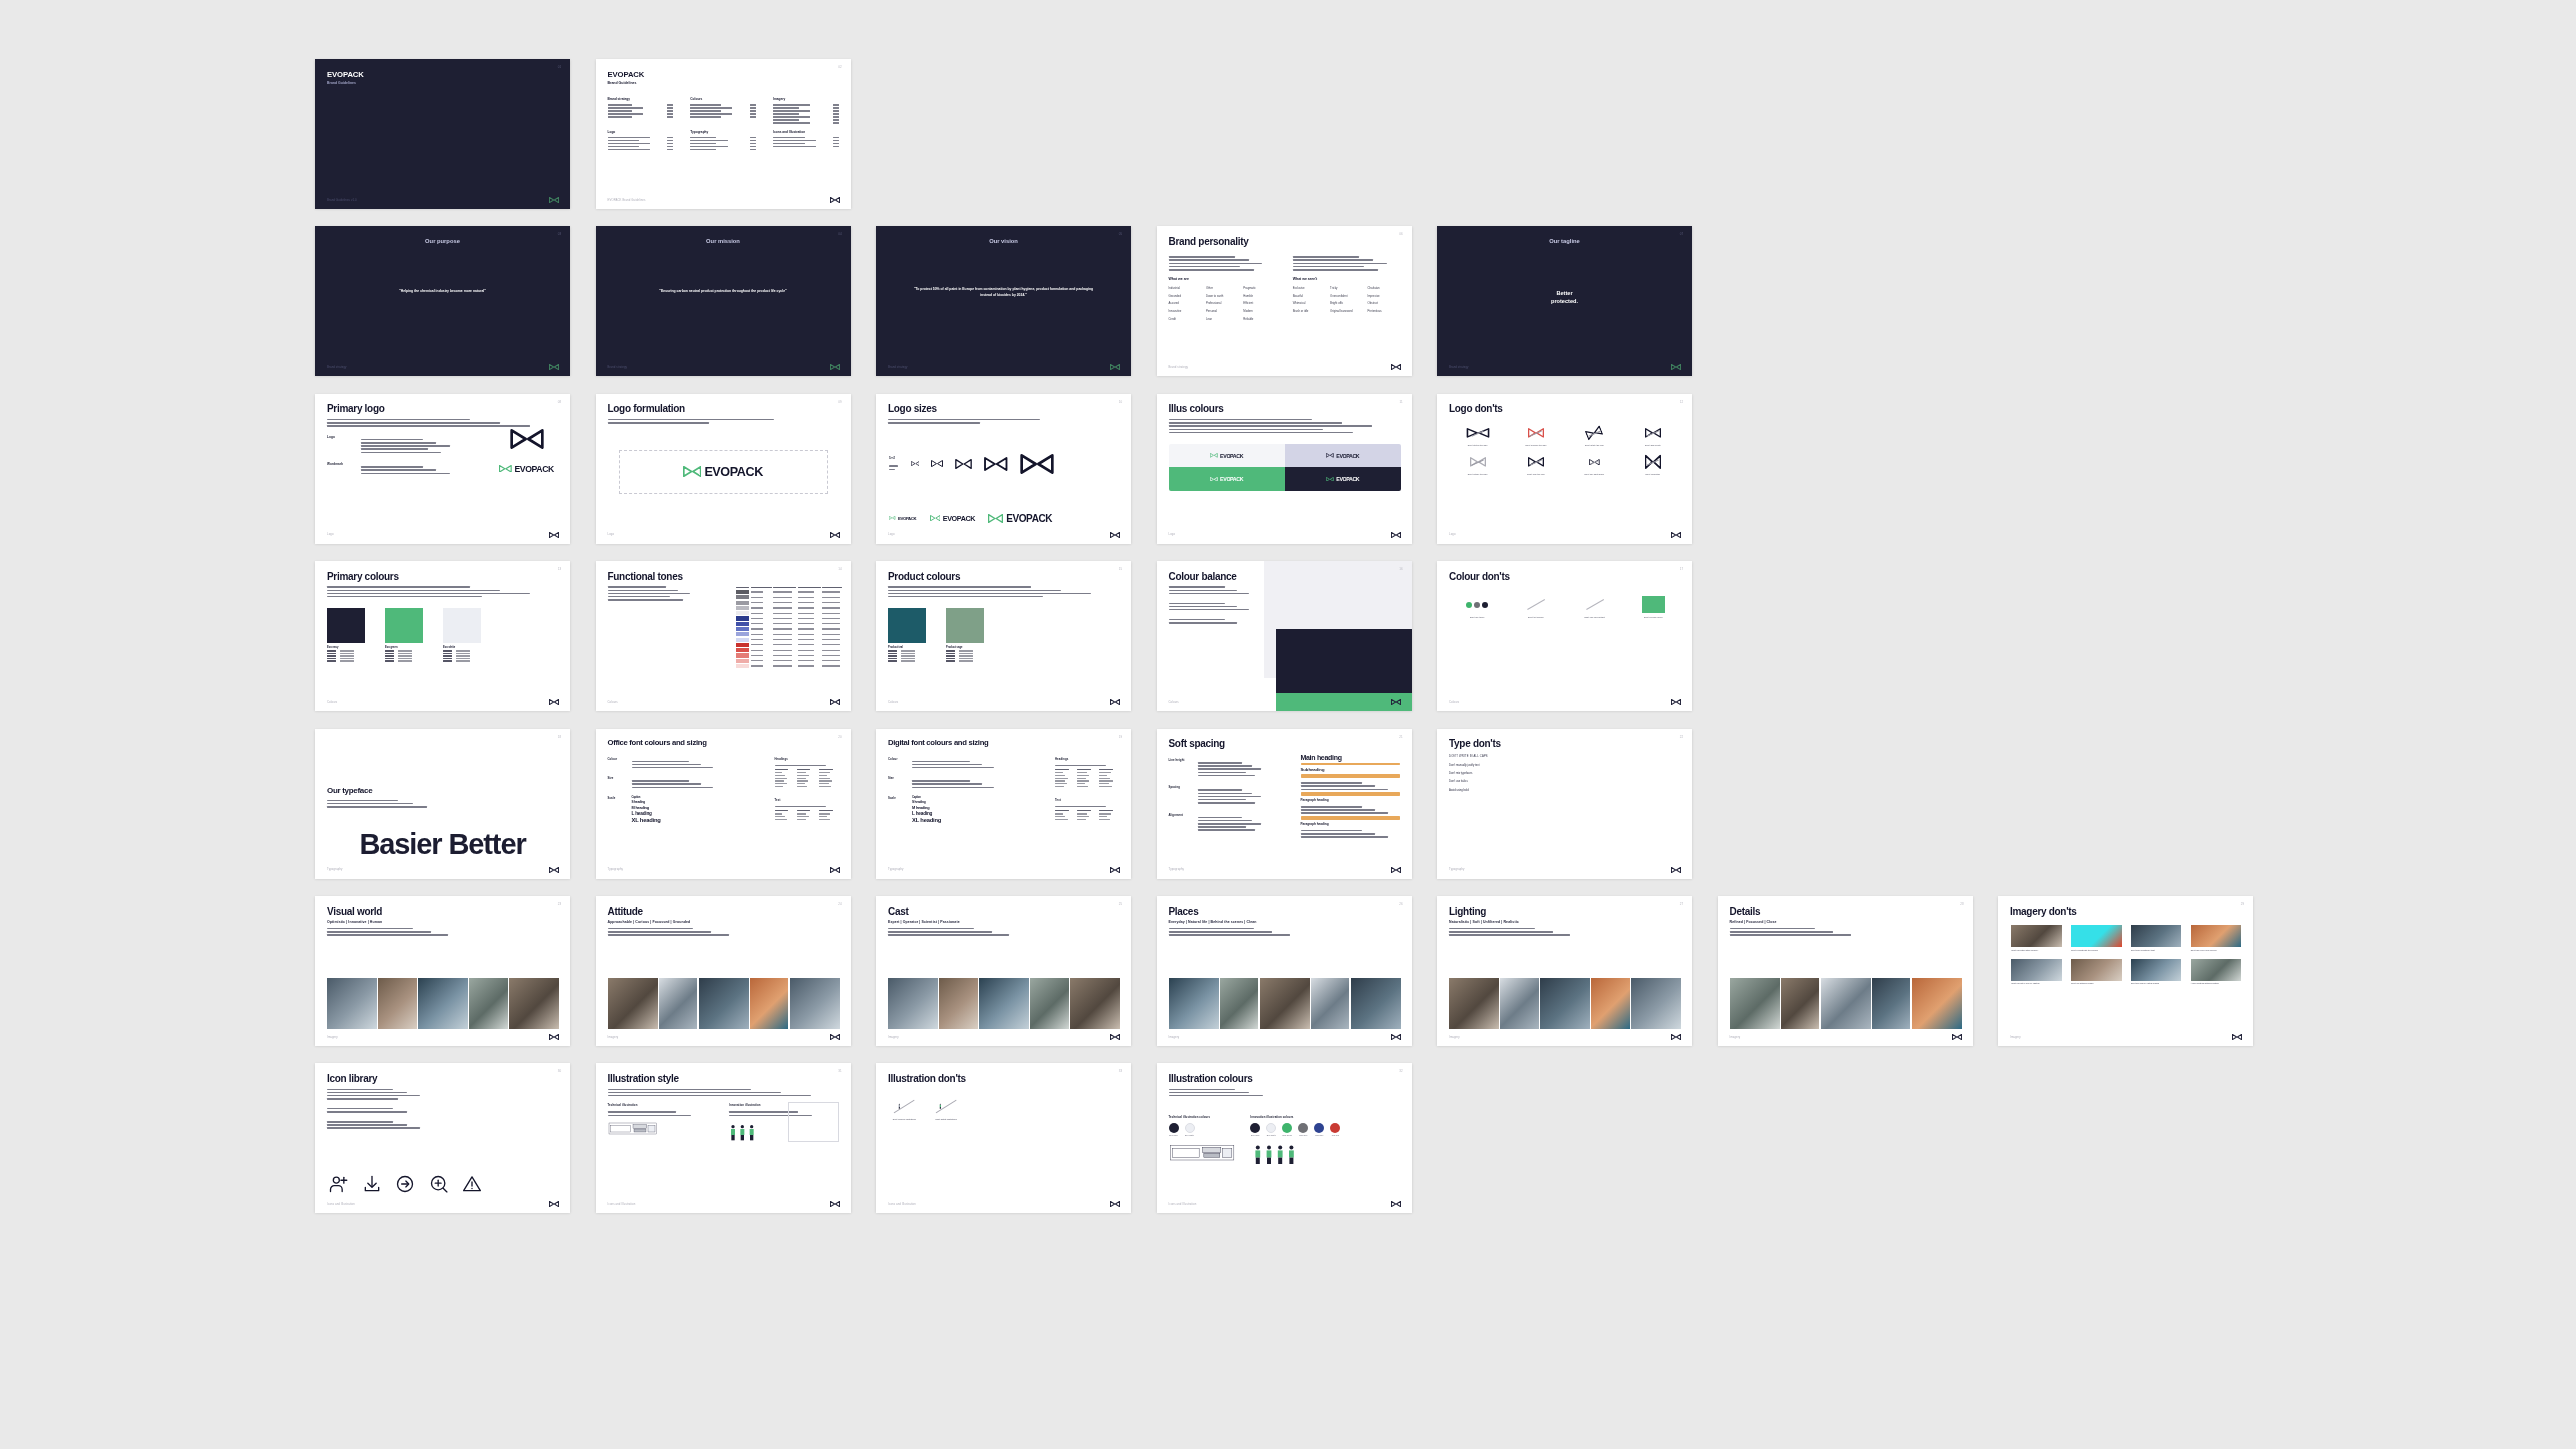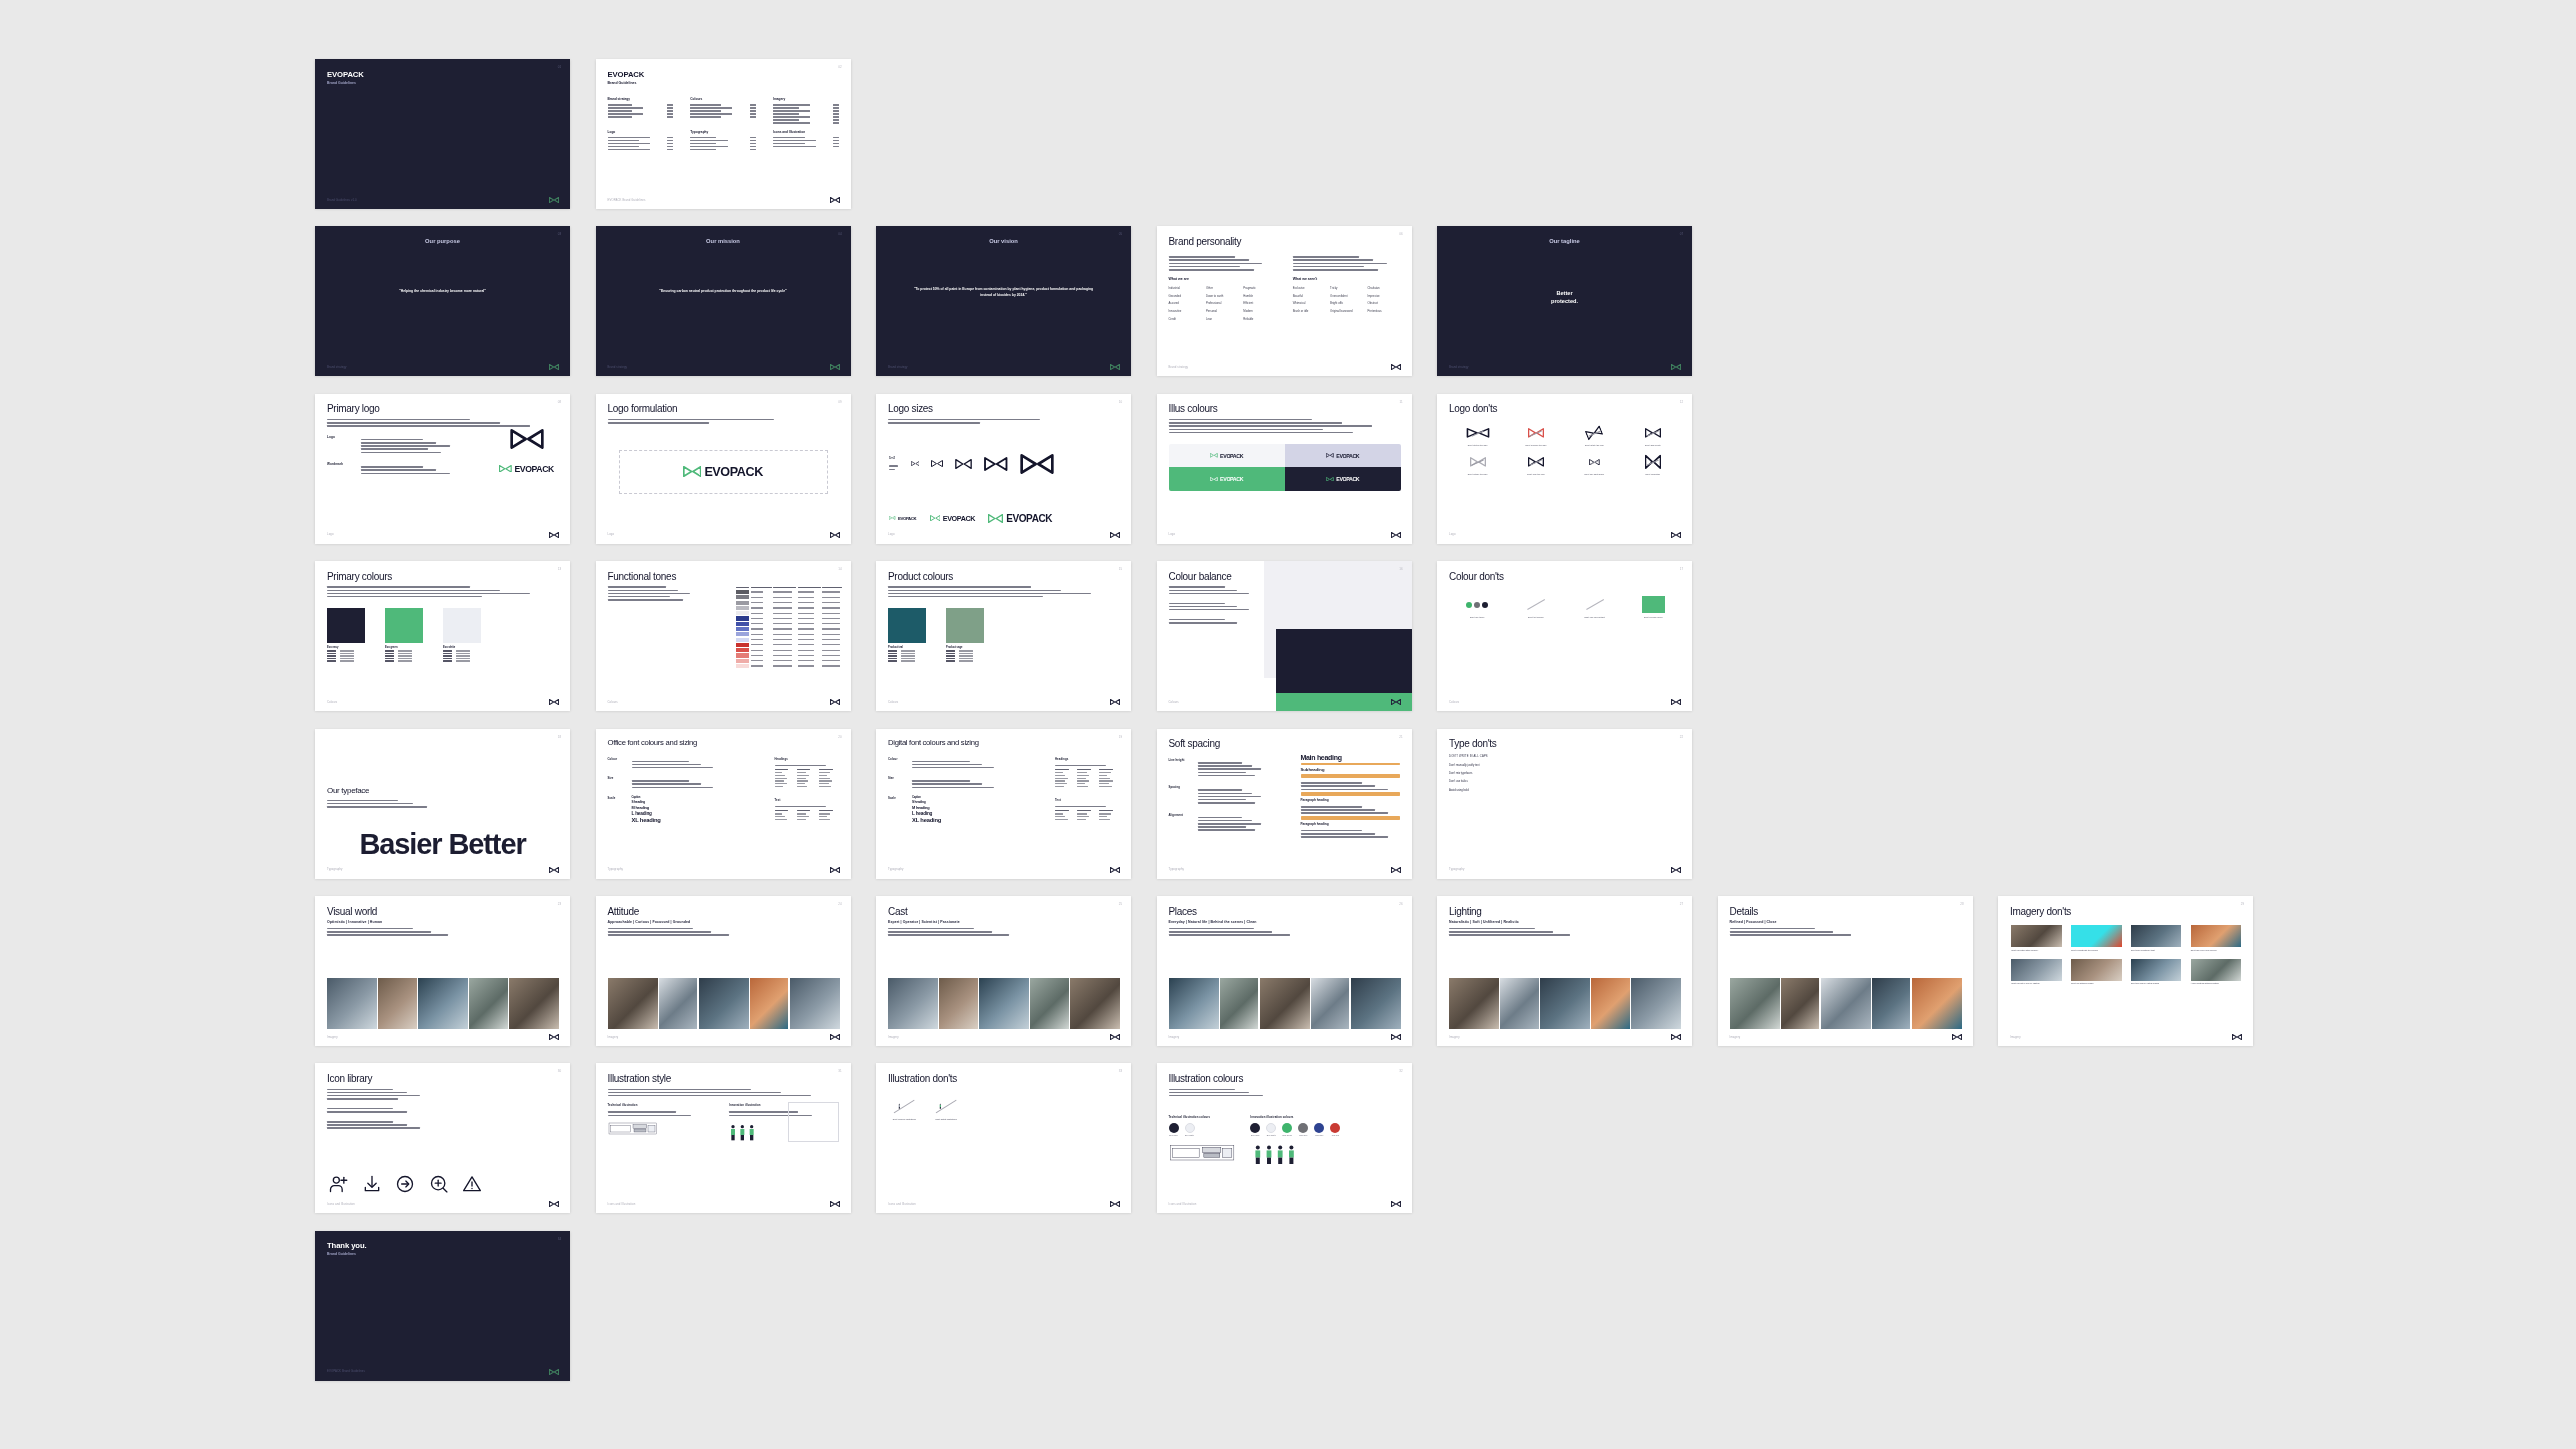--- a/index.html
+++ b/index.html
@@ -39,21 +39,21 @@
     position: absolute; left: 12px; bottom: 7.4px;
     font-size: 2.8px; color: #adadb8; letter-spacing: 0.1px; white-space: nowrap;
   }
   .slide.dark .foot { color: #4e5070; }
   .fmark {
     position: absolute; right: 10.7px; bottom: 6px;
     width: 10px; height: 6px;
   }
 
   h1.t {
-    font-size: 10px; font-weight: normal; color: #14152b;
+    font-size: 10px; font-weight: bold; color: #14152b;
     letter-spacing: -0.3px; line-height: 1.05;
   }
   .sub { font-size: 3.5px; font-weight: bold; color: #22233a; margin-top: 2.7px; letter-spacing:0.1px;}
 
   
   .lines { margin-top: 4px; }
   .ln { height: 1.5px; background: #2a2b40; opacity: .62; margin-bottom: 1.7px; border-radius: 0.4px; }
   .lbl { font-size: 3.1px; font-weight: bold; color: #181a2e; letter-spacing: 0.1px; }
   .lbl.sm { font-size: 2.8px; }
 
@@ -1830,27 +1830,14 @@
               </svg></div>
           </div>
         </div>
         <div class="pgnum">32</div>
         <div class="foot">Icons and Illustration</div>
         <svg viewBox="0 0 100 60" width="10" height="6" class="fmark">
           <path d="M4 4 L46 30 L4 56 Z M96 4 L54 30 L96 56 Z" fill="none" stroke="#22233a" stroke-width="11" stroke-linejoin="round"></path>
         </svg>
       </div>
     </div>
-    <div class="row">
-      <div class="slide dark">
-        <div class="pad">
-          <div class="titleA">Thank you.</div>
-          <div class="titleSub">Brand Guidelines</div>
-        </div>
-        <div class="pgnum">34</div>
-        <div class="foot">EVOPACK Brand Guidelines</div>
-        <svg viewBox="0 0 100 60" width="10" height="6" class="fmark">
-          <path d="M4 4 L46 30 L4 56 Z M96 4 L54 30 L96 56 Z" fill="none" stroke="#3f7f5e" stroke-width="11" stroke-linejoin="round"></path>
-        </svg>
-      </div>
-    </div>
   </div>
 
 
 </body></html>

